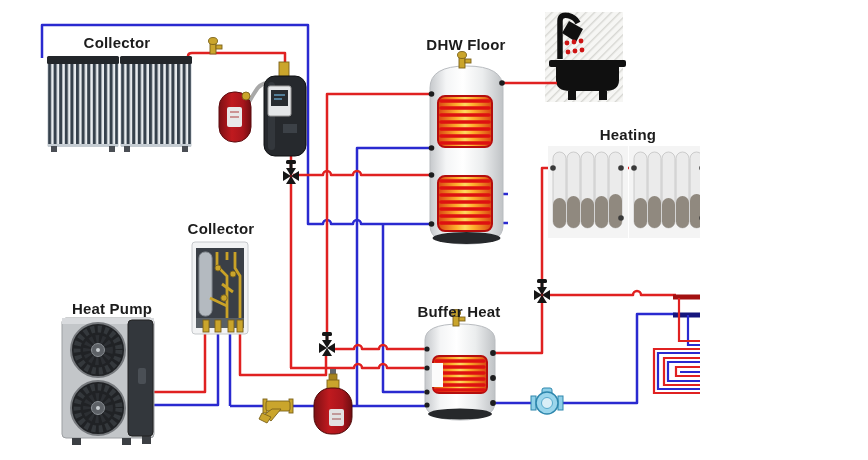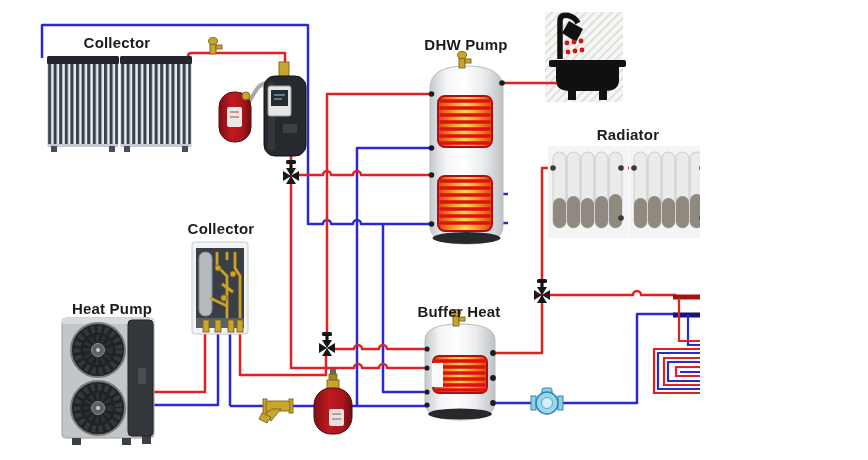--- a/index.html
+++ b/index.html
@@ -290,18 +290,18 @@
   <g>
     <rect x="531" y="396" width="5" height="14" fill="var(--pump,#8fd0e8)" stroke="#2e87ad"></rect>
     <rect x="558" y="396" width="5" height="14" fill="var(--pump,#8fd0e8)" stroke="#2e87ad"></rect>
     <rect x="542" y="388" width="10" height="7" rx="2" fill="var(--pump,#8fd0e8)" stroke="#2e87ad"></rect>
     <circle cx="547" cy="403" r="11" fill="#9bd6ec" stroke="#2e87ad" stroke-width="1.5"></circle>
     <circle cx="547" cy="403" r="5.5" fill="#d9eef7" stroke="#58a9cb"></circle>
   </g>
 </svg>
 
   <div class="label" style="left:117px;top:42px">Collector</div>
-  <div class="label" style="left:466px;top:44px">DHW Pump</div>
+  <div class="label" style="left:466px;top:44px">DHW Floor</div>
   <div class="label" style="left:221px;top:228px">Collector</div>
   <div class="label" style="left:112px;top:308px">Heat Pump</div>
   <div class="label" style="left:459px;top:311px">Buffer Heat</div>
-  <div class="label" style="left:628px;top:134px">Radiator</div>
+  <div class="label" style="left:628px;top:134px">Heating</div>
 </div>
 
 </body></html>

